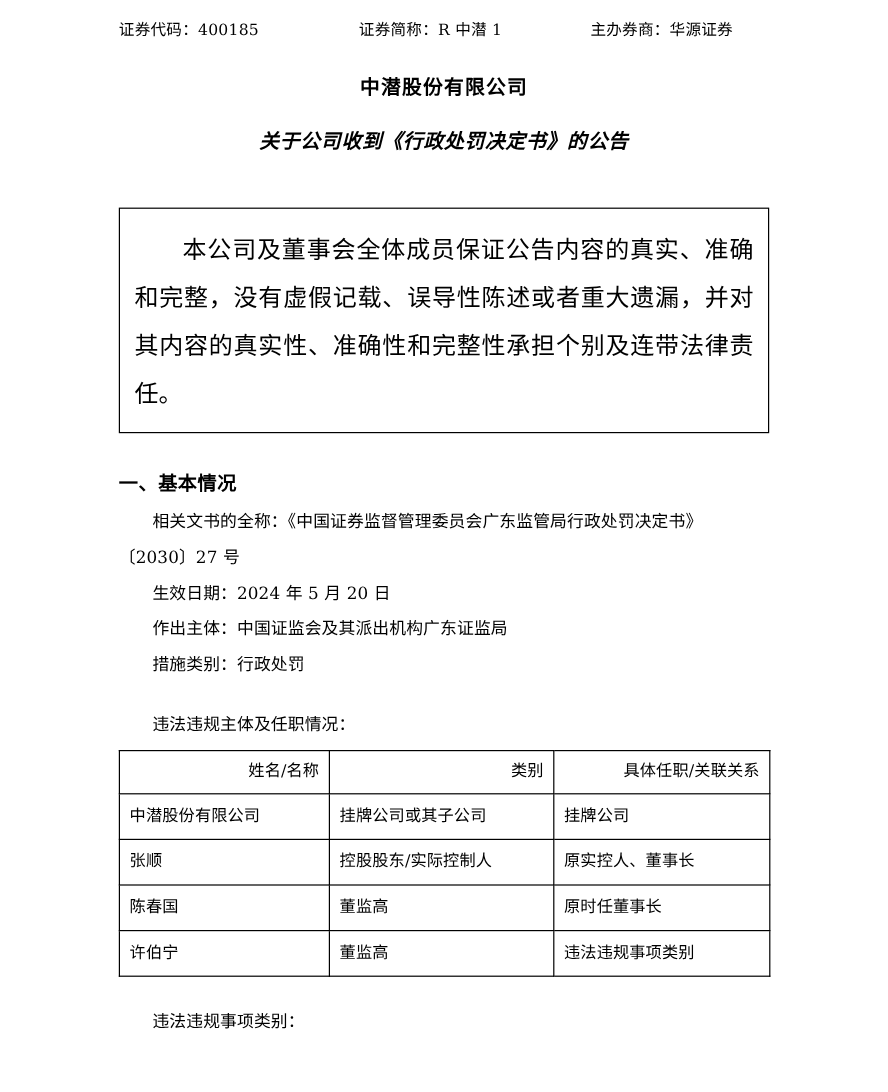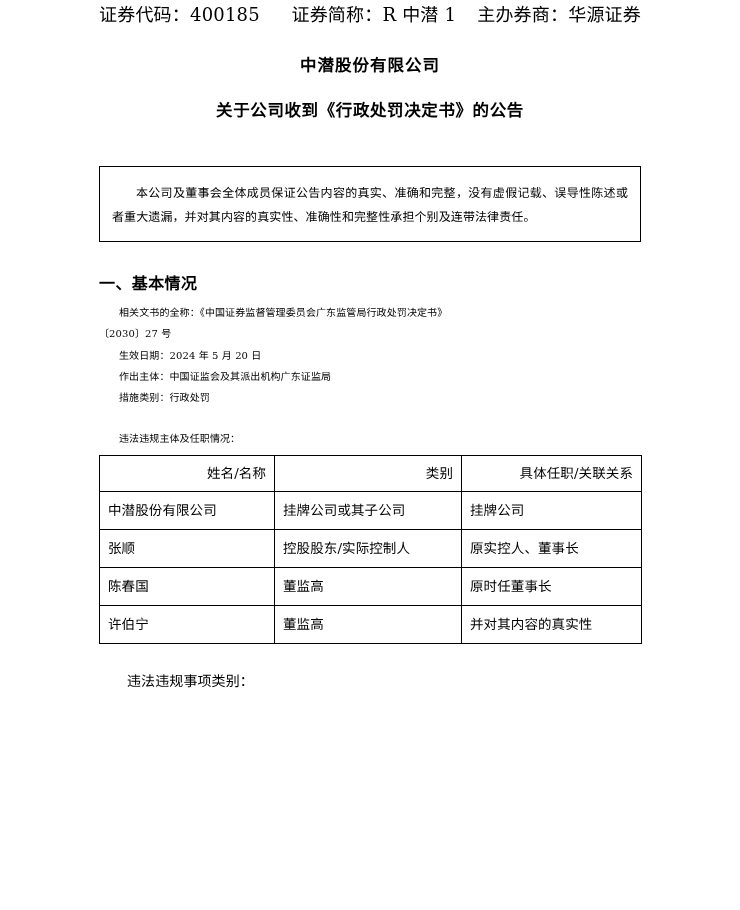--- a/index.html
+++ b/index.html
@@ -21,21 +21,22 @@
     width: 740px;
     height: 910px;
     box-sizing: border-box;
     padding: 0 99px;
   }
 
   
   .doc-header {
     display: flex;
     align-items: baseline;
-    font-size: 18px;
+    padding-top: 14px;
+    font-size: 13px;
     letter-spacing: 0.2px;
     white-space: nowrap;
   }
   .doc-header .seg { display: inline-block; }
   .doc-header .seg-code   { width: 200px; }
   .doc-header .seg-abbr   { width: 193px; }
   .doc-header .seg-broker { width: auto; }
 
   
   .title-block {
@@ -47,50 +48,51 @@
     font-weight: bold;
     letter-spacing: 1px;
     line-height: 1.4;
   }
   .title-sub {
     font-size: 16.5px;
     font-weight: bold;
     letter-spacing: 0.6px;
     line-height: 1.4;
     margin-top: 22px;
+    font-style: italic;
   }
 
   
   .disclaimer {
     margin-top: 44px;
     border: 1.2px solid #000;
     box-sizing: border-box;
     padding: 14px 12px 12px 12px;
-    font-size: 12px;
+    font-size: 20px;
     line-height: 2.0;
     text-align: justify;
     text-justify: inter-ideograph;
     letter-spacing: 0.1px;
   }
   .disclaimer p {
     margin: 0;
     text-indent: 2em;
   }
 
   
   .section-heading {
     margin-top: 28px;
     font-size: 16px;
     font-weight: bold;
     letter-spacing: 0.4px;
   }
 
   .para {
     margin: 0;
-    font-size: 10px;
+    font-size: 14px;
     line-height: 2.12;
     text-indent: 2em;
     letter-spacing: 0.1px;
   }
   .para.first { margin-top: 8px; }
   .para.noindent { text-indent: 0; }
   .spacer-md { height: 20px; }
 
   
   table.subject-table {
@@ -188,20 +190,20 @@
         <td>原实控人、董事长</td>
       </tr>
       <tr>
         <td>陈春国</td>
         <td>董监高</td>
         <td>原时任董事长</td>
       </tr>
       <tr>
         <td>许伯宁</td>
         <td>董监高</td>
-        <td>并对其内容的真实性</td>
+        <td>违法违规事项类别</td>
       </tr>
     </tbody>
   </table>
 
   <div class="footer-line">违法违规事项类别：</div>
 
 </div>
 
 </body></html>

